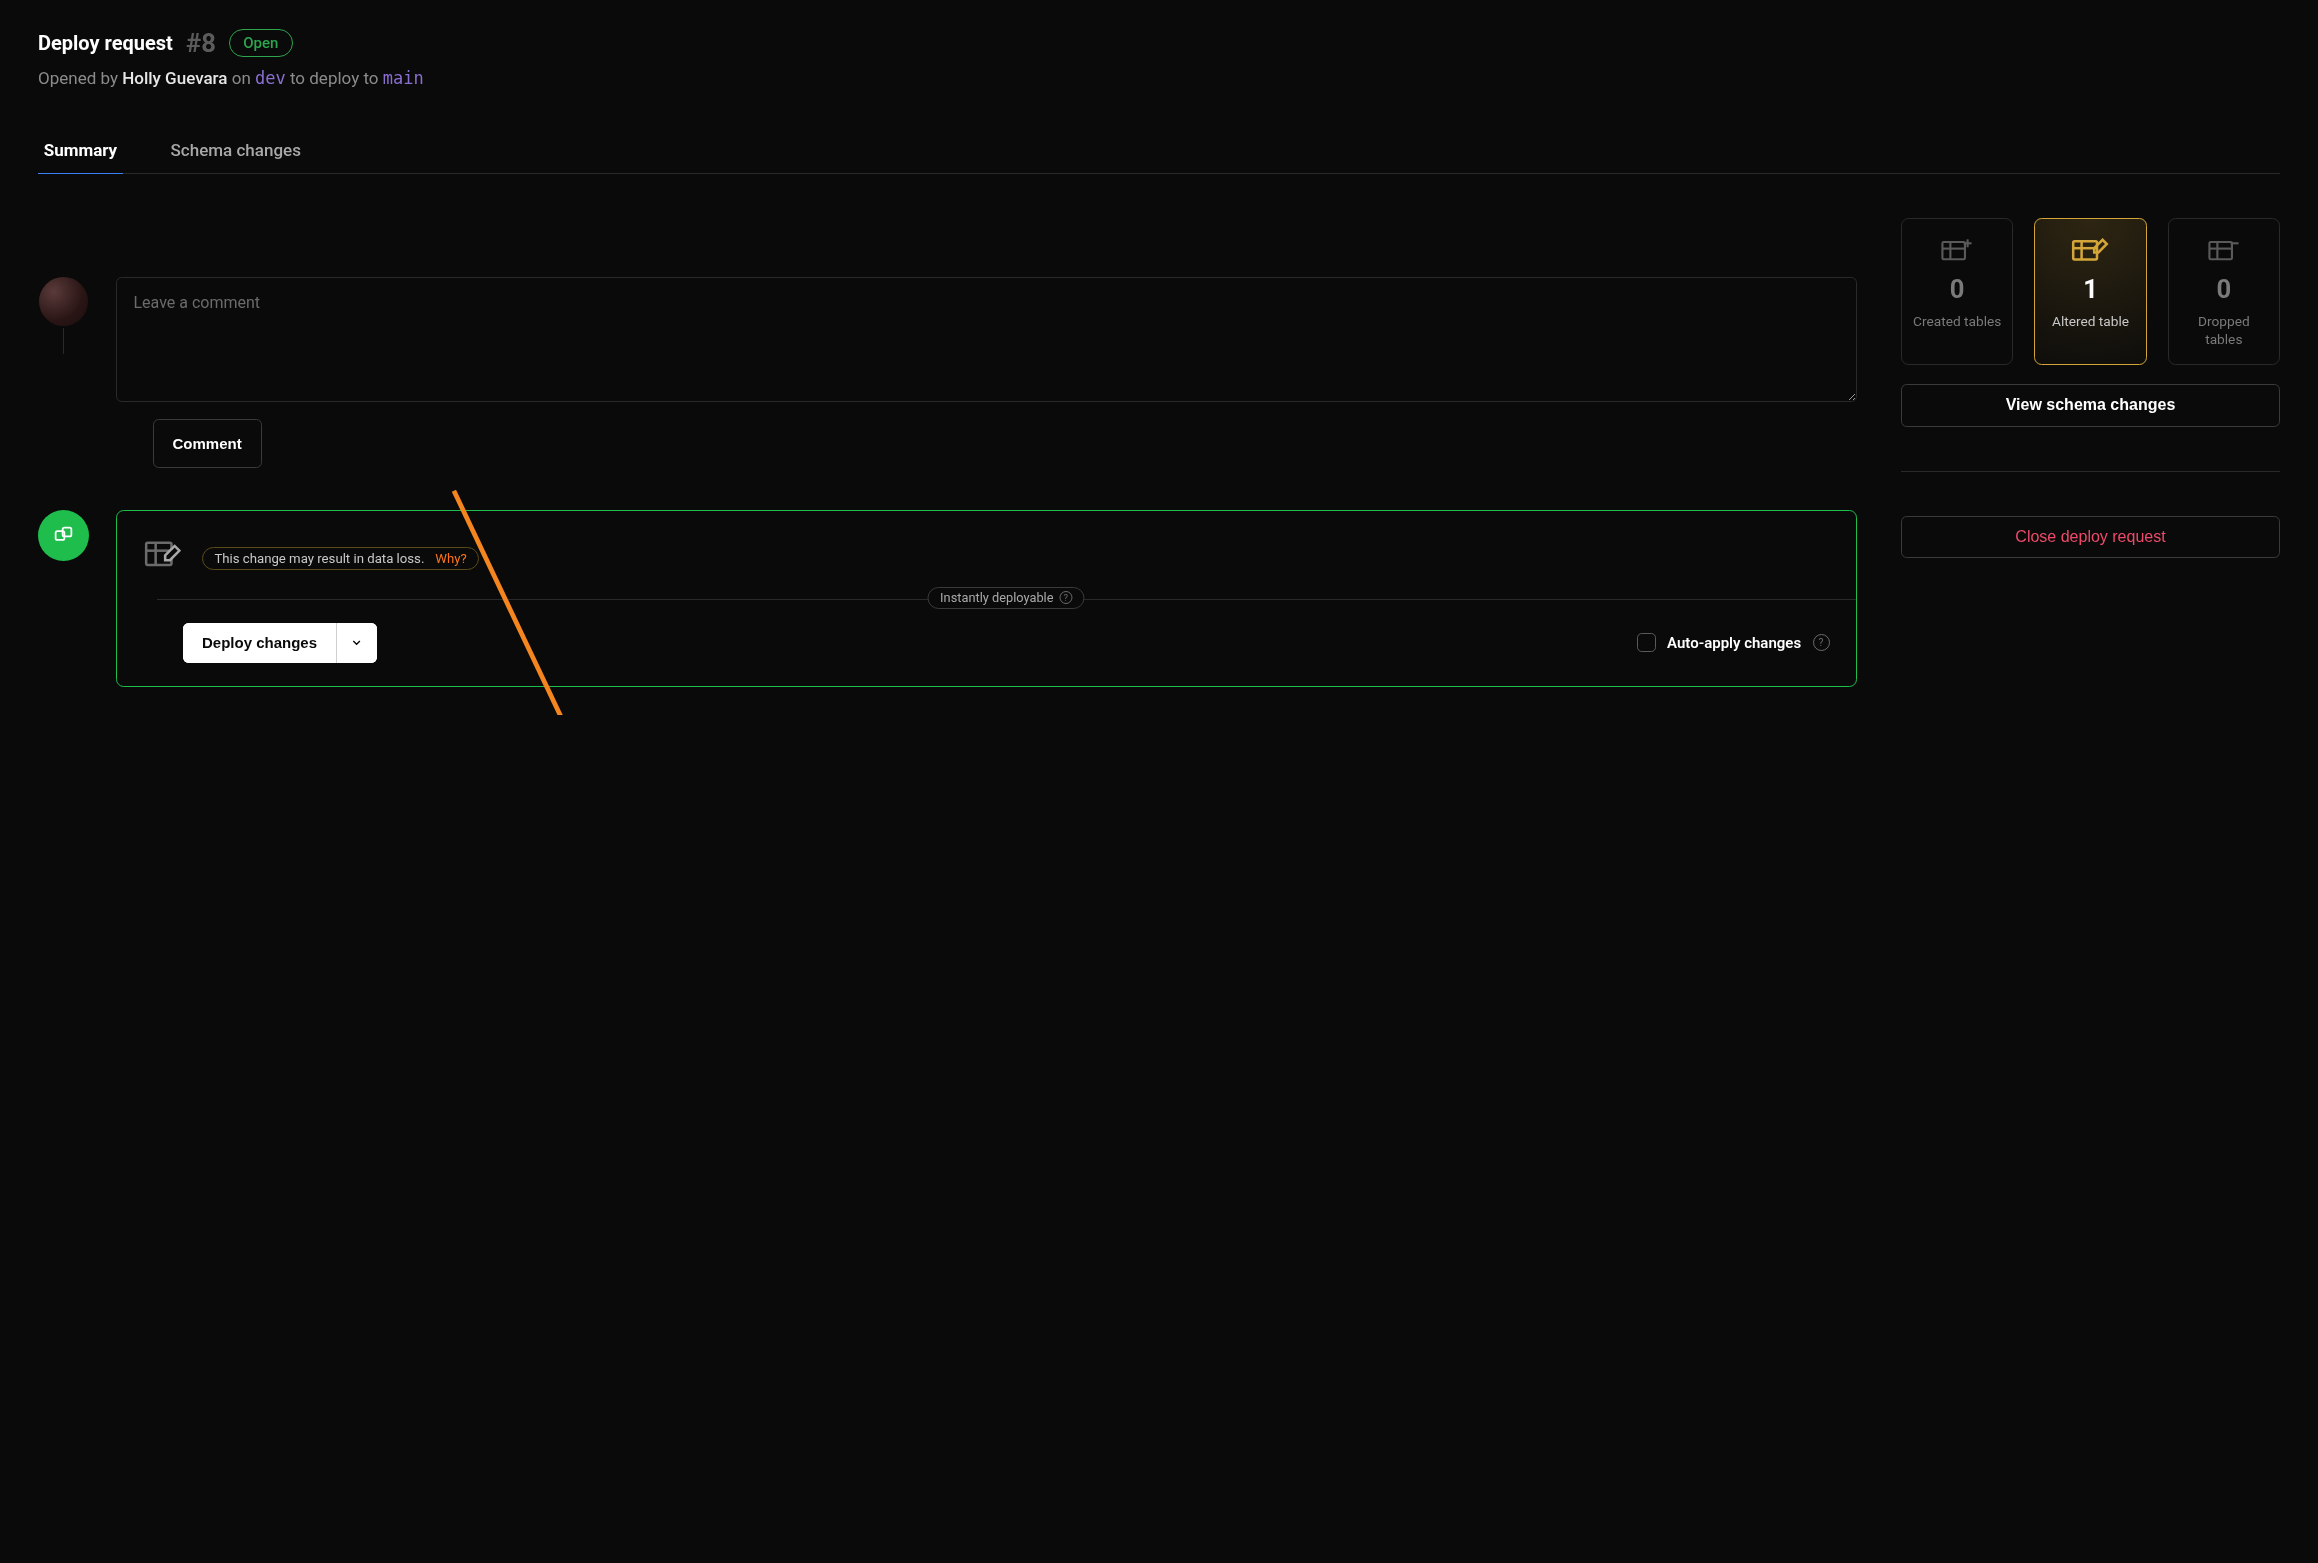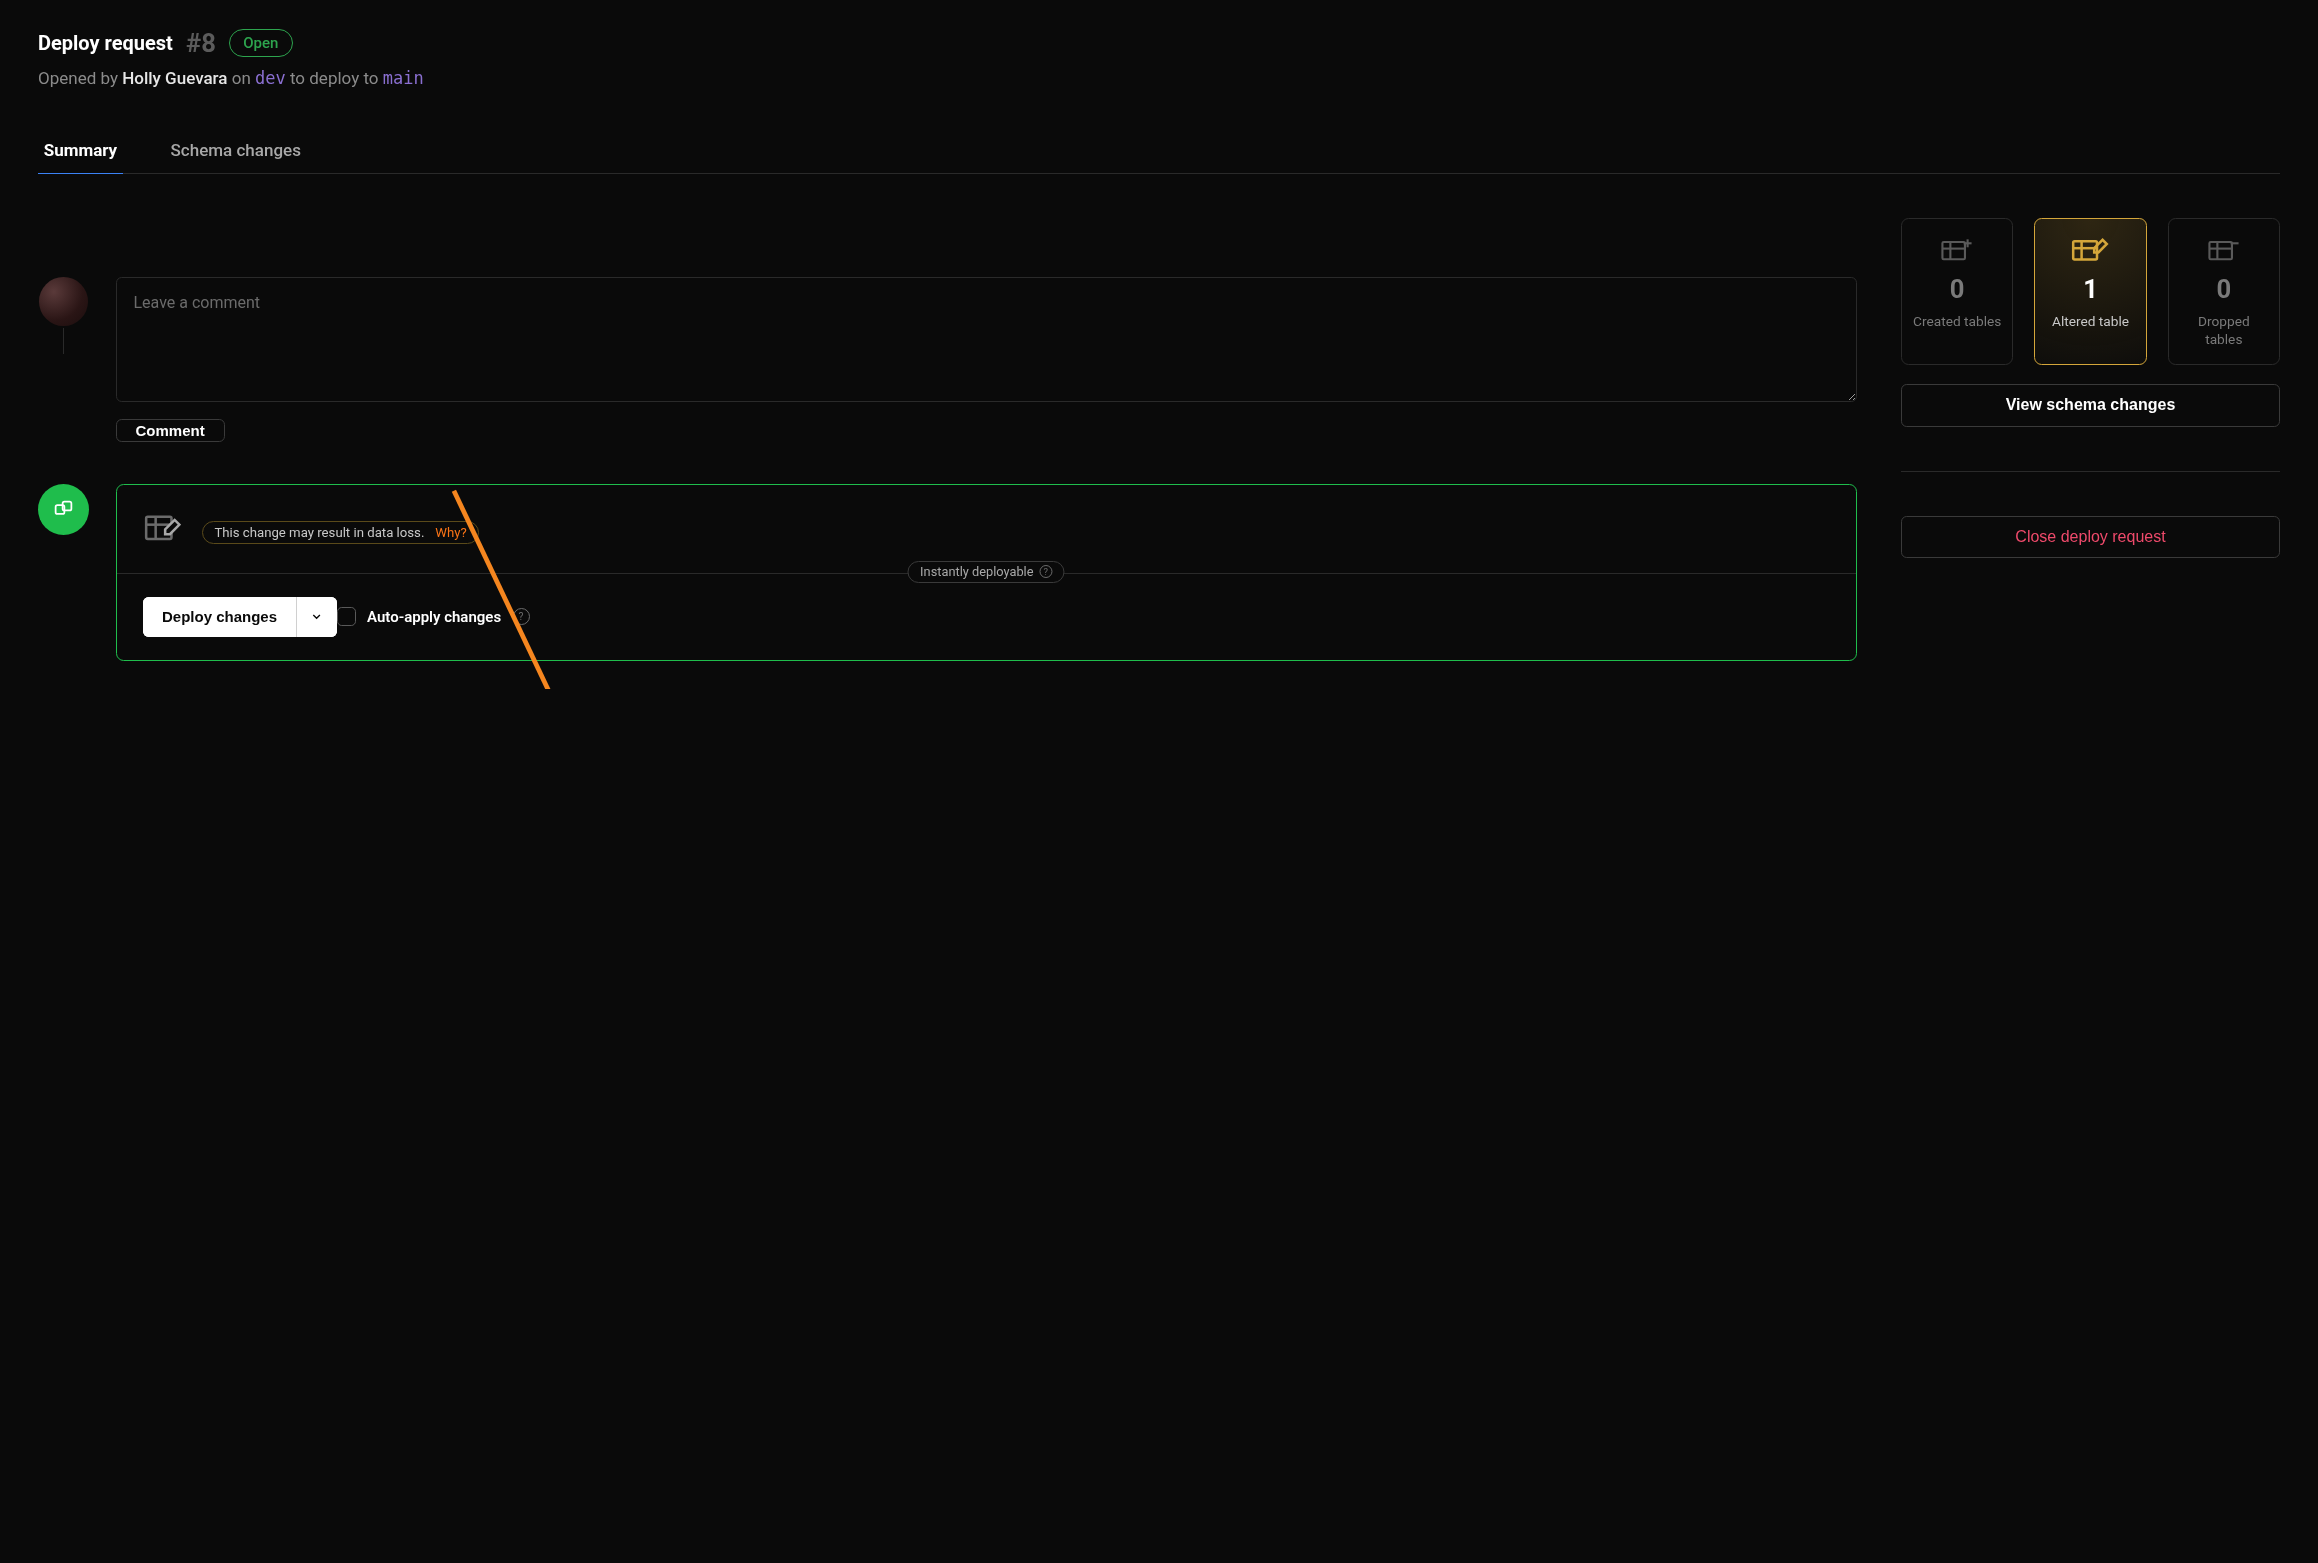--- a/index.html
+++ b/index.html
@@ -115,25 +115,26 @@
     font-family: inherit;
     font-size: 16px;
     resize: vertical;
   }
   .comment-input::placeholder { color: #6b6b6b; }
   .comment-btn {
     margin-top: 13.2px;
     background: #0a0a0a;
     border: 0.9px solid #3a3a3a;
     color: #fff;
-    padding: 2px 19px;
+    padding: 15px 19px;
     border-radius: 5.7px;
     font-size: 15px;
     font-weight: 600;
     cursor: pointer;
+    margin-left: 37px;
   }
 
   
   .deploy-marker {
     width: 51px;
     height: 51px;
     border-radius: 50%;
     background: #1fbd4c;
     display: flex;
     align-items: center;
@@ -195,23 +196,24 @@
     font-size: 13.2px;
     margin-top: 13.2px;
     color: #c8c8c8;
   }
   .warning-pill .why { color: #f97316; cursor: pointer; }
 
   .deploy-bottom {
     border-top: 0.9px solid #2a2a2a;
     padding: 23px 26.5px;
     display: flex;
-    justify-content: flex-start;
+    justify-content: space-between;
     align-items: center;
     position: relative;
+    margin-left: 40px;
   }
   .instantly-pill {
     position: absolute;
     top: -13.2px;
     left: 50%;
     transform: translateX(-50%);
     background: #0a0a0a;
     border: 0.9px solid #3a3a3a;
     border-radius: 945px;
     padding: 2.8px 11.4px;

